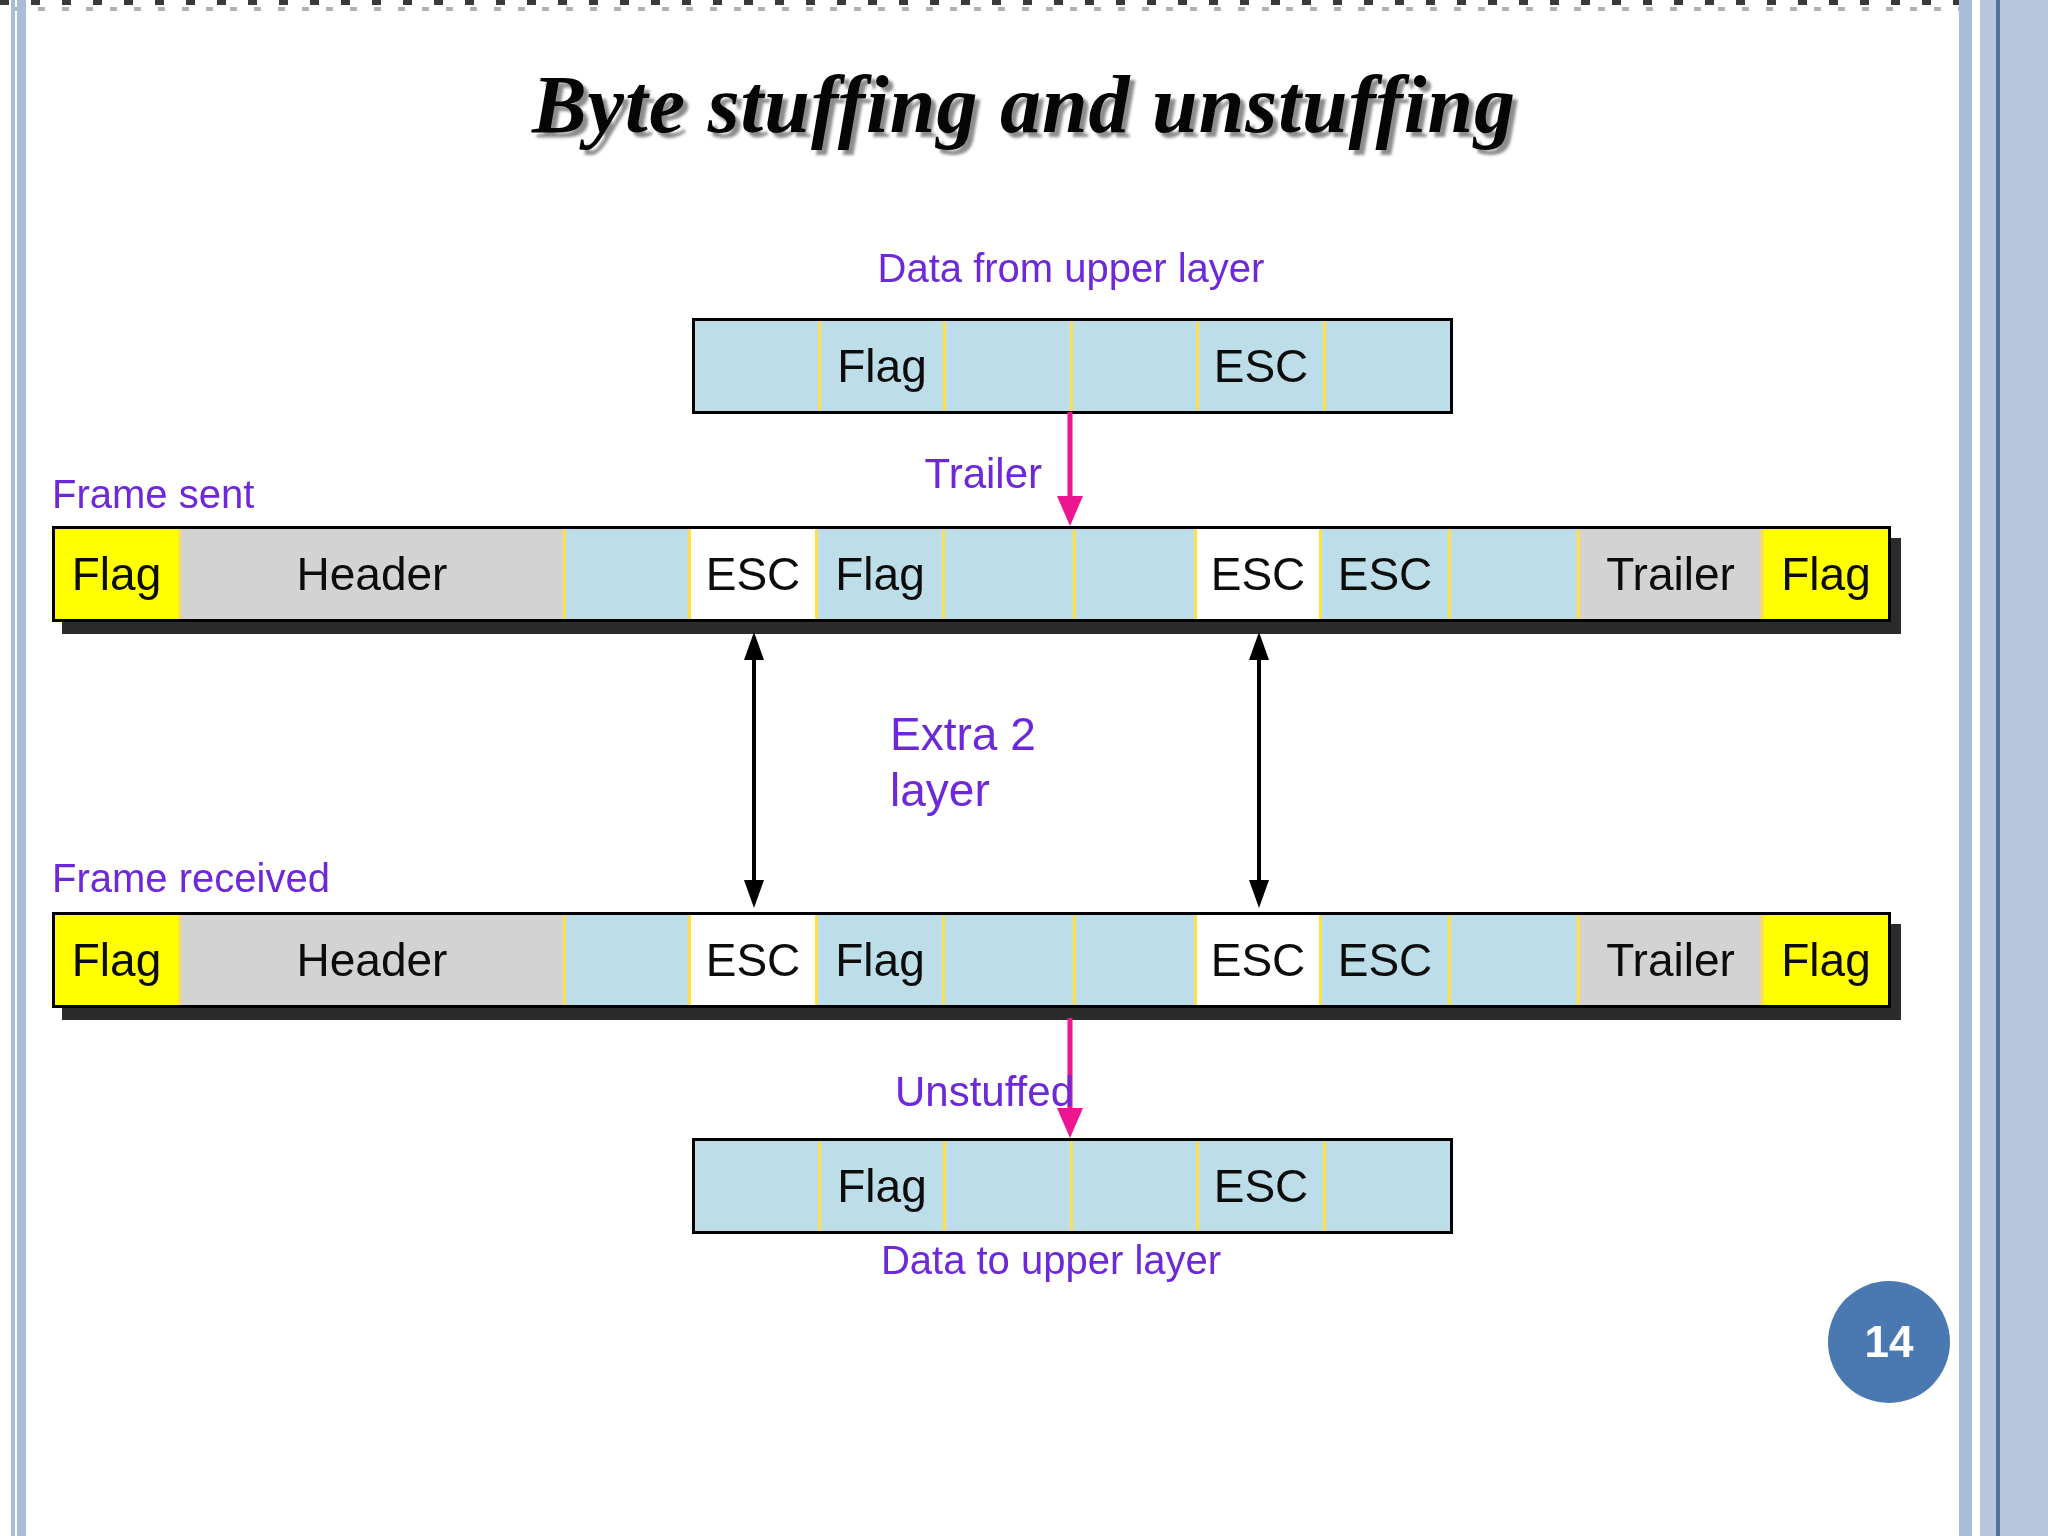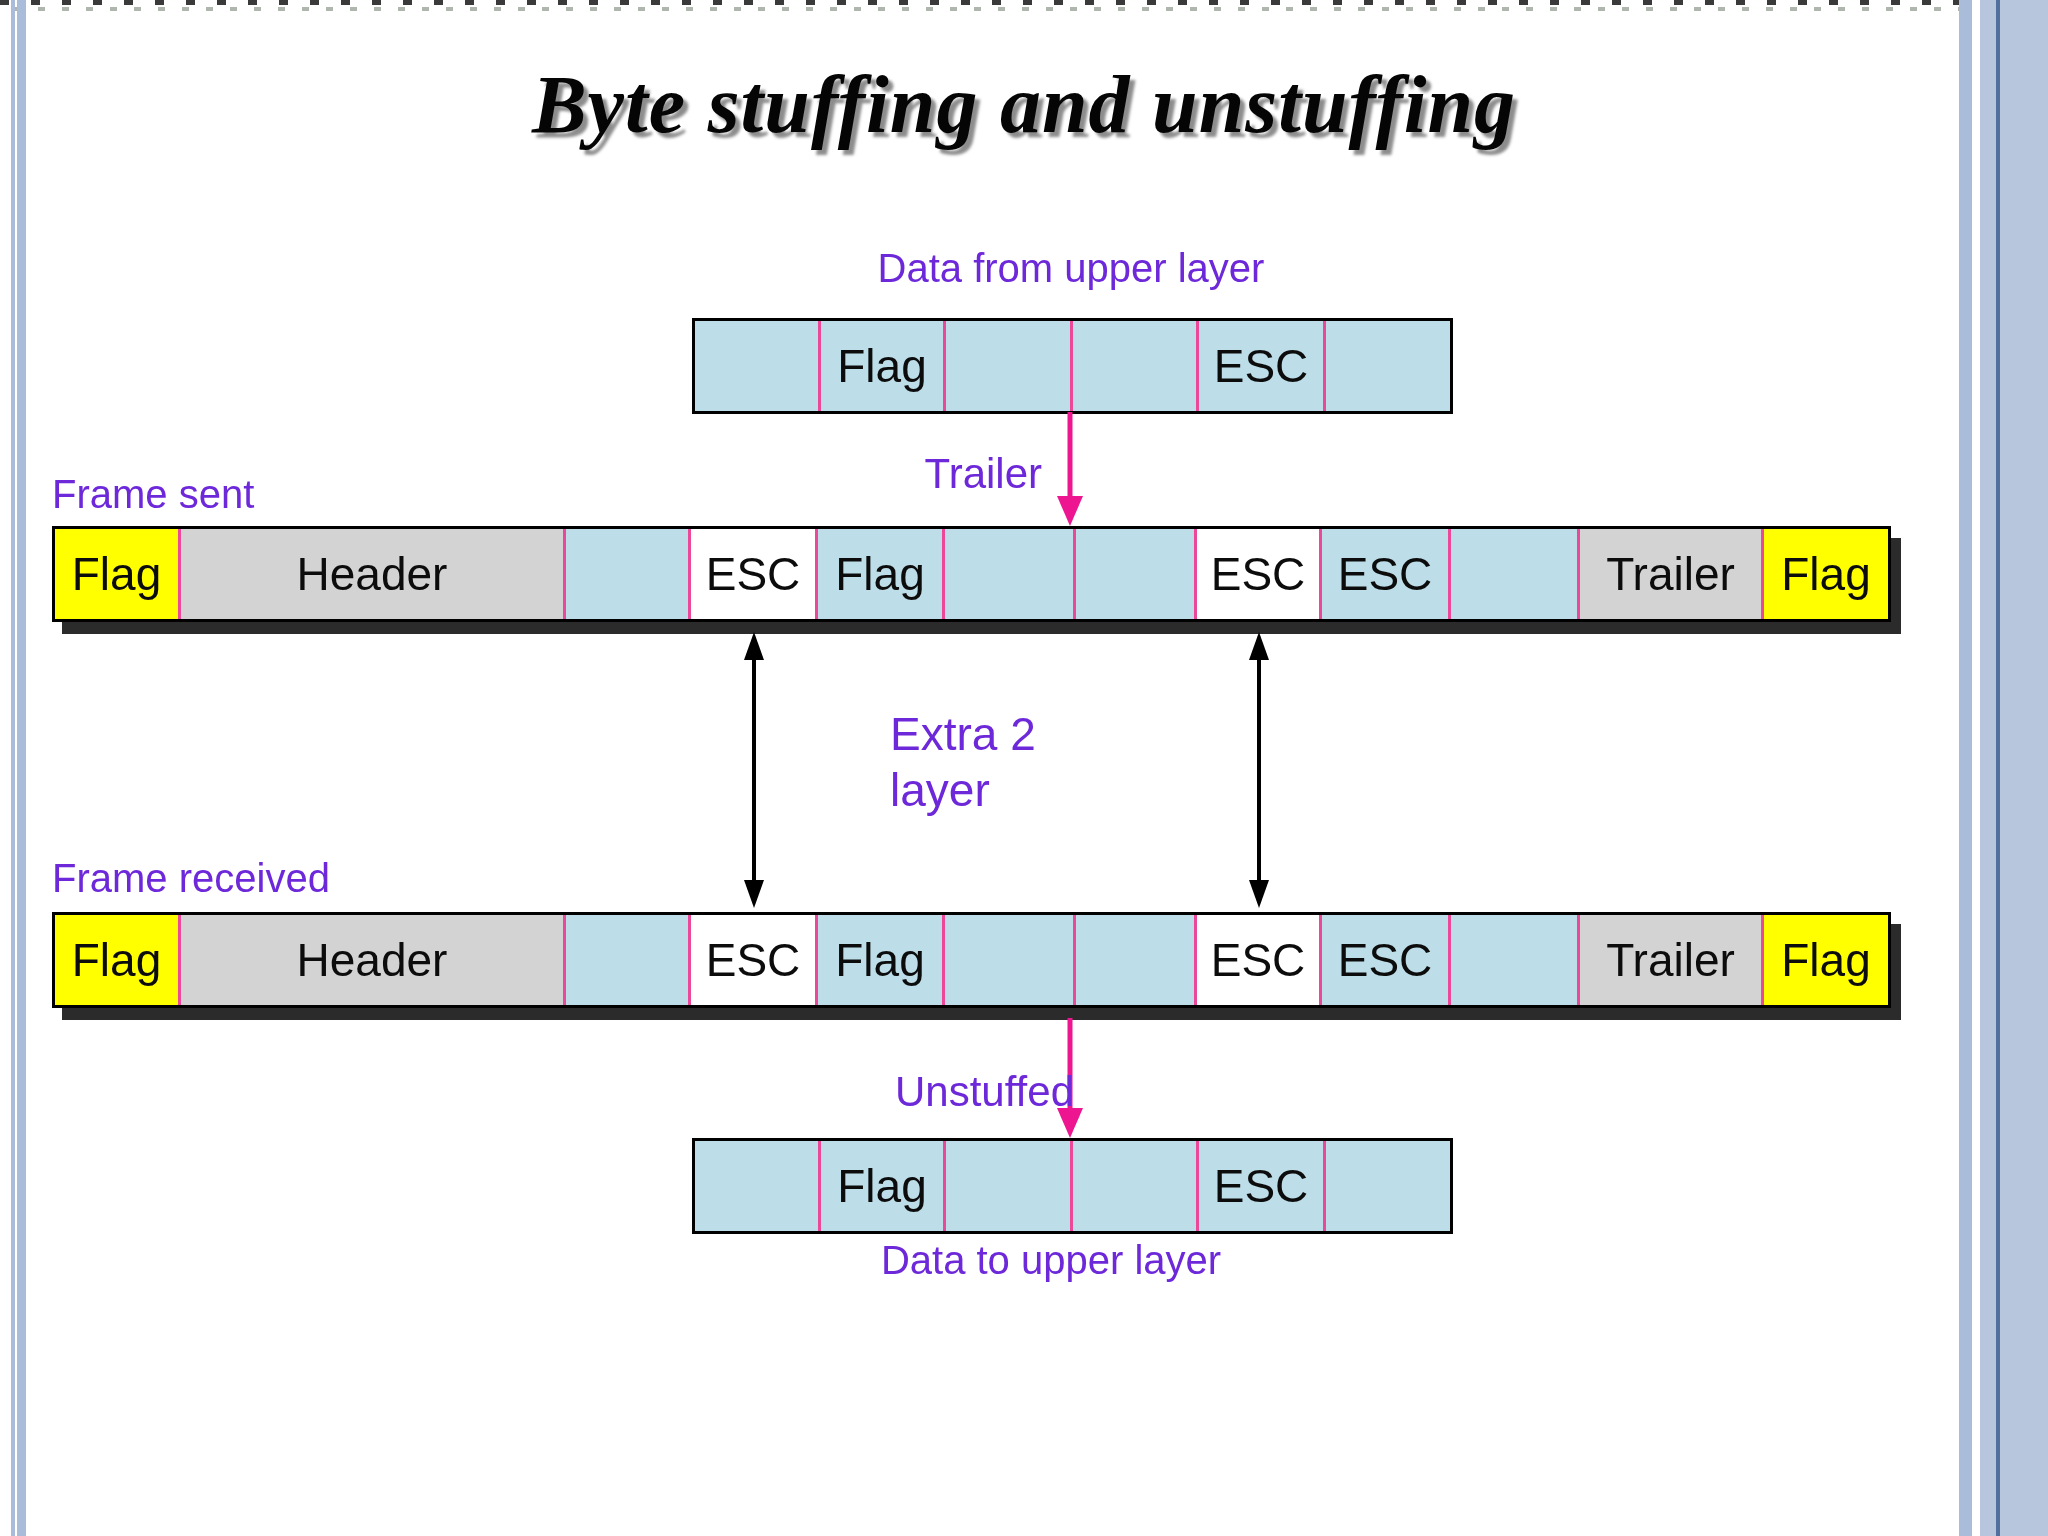--- a/index.html
+++ b/index.html
@@ -30,21 +30,21 @@
   .lbl{position:absolute;font-size:40px;color:#6d28d9;white-space:nowrap;}
   .lbl-data-from{left:692px;top:246px;width:758px;text-align:center;}
   .lbl-stuffed{left:822px;top:450px;width:220px;text-align:right;font-size:42px;}
   .lbl-frame-sent{left:52px;top:472px;}
   .lbl-extra{left:890px;top:706px;width:250px;text-align:left;font-size:46px;line-height:56px;}
   .lbl-frame-received{left:52px;top:856px;}
   .lbl-unstuffed{left:852px;top:1068px;width:222px;text-align:right;font-size:42px;}
   .lbl-data-to{left:672px;top:1238px;width:758px;text-align:center;}
 
   
-  .row{position:absolute;display:flex;background:#ec4899;border:3px solid #000;gap:3px;}
+  .row{position:absolute;display:flex;background:#fde047;border:3px solid #000;gap:3px;}
   .row .cell{height:90px;display:flex;align-items:center;justify-content:center;
     font-size:46px;color:#0c0c0c;box-sizing:border-box;flex:0 0 auto;}
   .row-upper{left:692px;top:318px;}
   .row-frame-sent{left:52px;top:526px;box-shadow:10px 12px 0 var(--shadow);}
   .row-frame-received{left:52px;top:912px;box-shadow:10px 12px 0 var(--shadow);}
   .row-lower{left:692px;top:1138px;}
   .cell.data{background:var(--data_cell);}
   .cell.delim{background:var(--flag_cell);}
   .cell.control{background:var(--control_cell);}
   .cell.stuffed{background:var(--stuffed_cell);}
@@ -158,14 +158,17 @@
   <div class="row row-lower">
       <div class="cell data" style="width: 123px;"></div>
       <div class="cell data" style="width: 122px;">Flag</div>
       <div class="cell data" style="width: 124px;"></div>
       <div class="cell data" style="width: 123px;"></div>
       <div class="cell data" style="width: 124px;">ESC</div>
       <div class="cell data" style="width: 124px;"></div>
     </div>
   <div class="lbl lbl-data-to">Data to upper layer</div>
 
+  <div class="page-circle">
+    <span>14</span>
+  </div>
 
 </div>
 
 </body></html>

